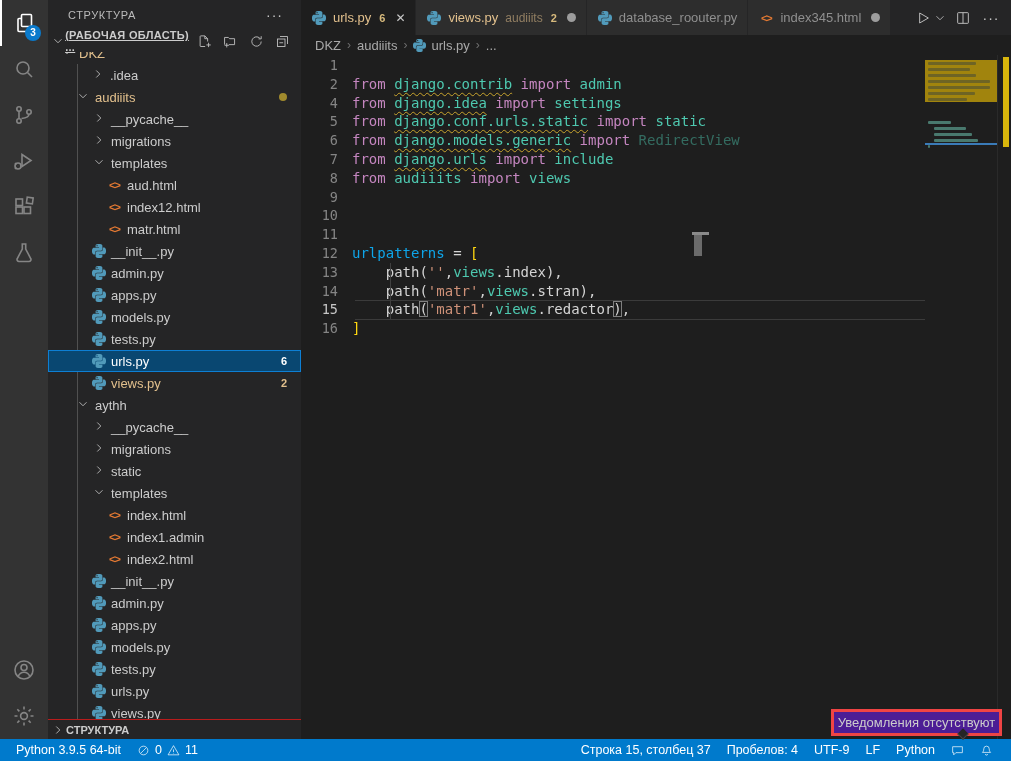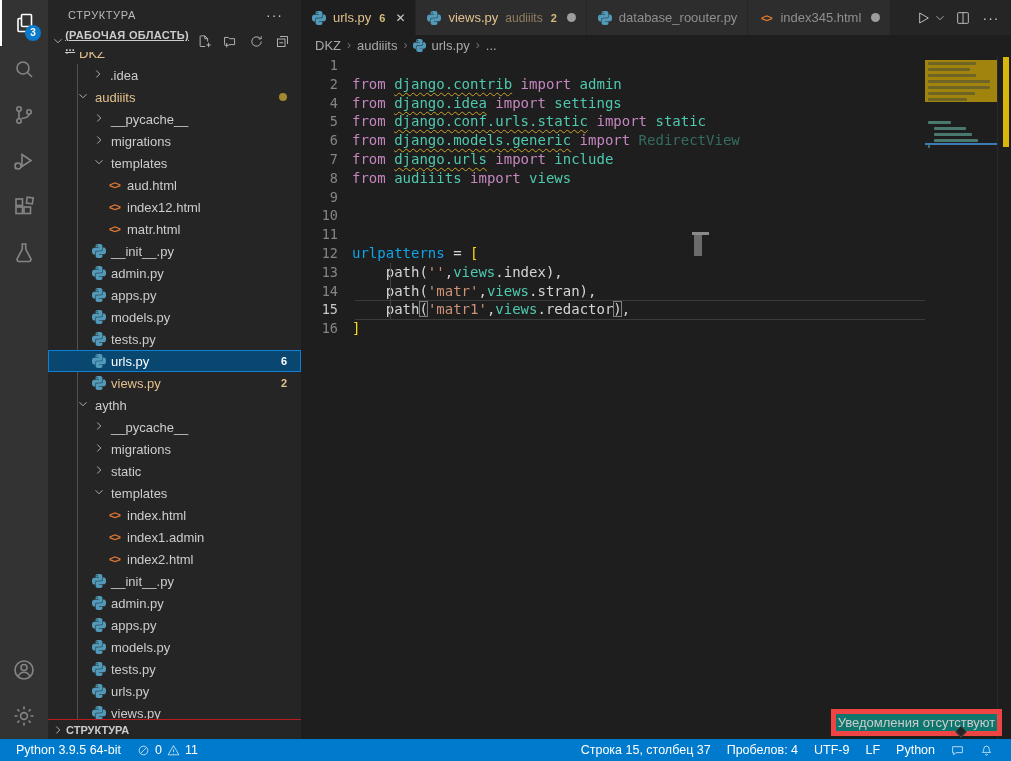--- a/index.html
+++ b/index.html
@@ -116,21 +116,21 @@
   
   .statusbar { position:absolute; left:0; right:0; bottom:0; height:22px; background:#007acc;
     color:#ffffff; display:flex; align-items:center; font-size:12.5px; padding:0 10px 0 8px; }
   .sb-item { padding:0 8px; height:32px; display:flex; align-items:center; gap:5px;
     cursor:pointer; white-space:nowrap; }
   .sb-item svg { width:13px; height:13px; stroke:#ffffff; fill:none; stroke-width:1.3; }
   .sb-right { margin-left:auto; display:flex; align-items:center; }
 
   
   .notification { position:absolute; left:831px; top:709px; width:171px; height:27px;
-    background:#0f766e; border:5px solid #ef4444; color:#cccccc; font-size:13px;
+    background:#4c1d95; border:3px solid #ef4444; color:#cccccc; font-size:13px;
     display:flex; align-items:center; justify-content:center; z-index:10; }
   .notification .notch { position:absolute; bottom:-5px; right:32px; width:8px; height:8px;
     background:#252526; border-right:1px solid #454545; border-bottom:1px solid #454545;
     transform:rotate(45deg); }
 </style>
 </head>
 <body>
 
 <div class="app">
 

